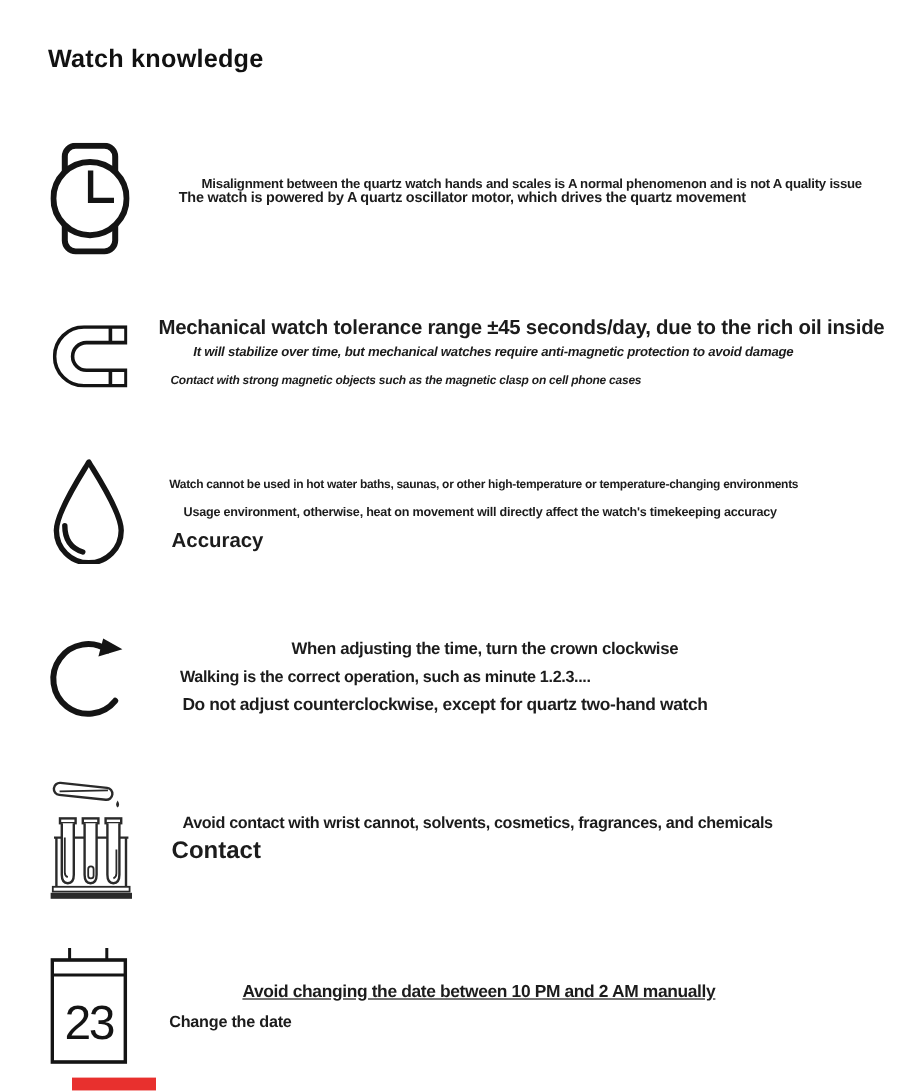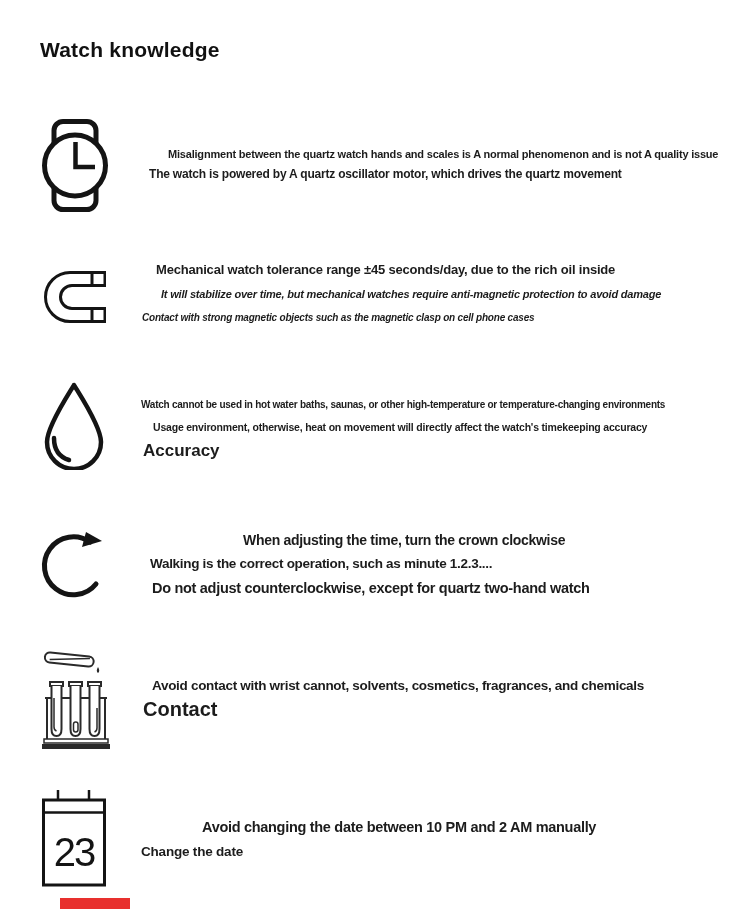--- a/index.html
+++ b/index.html
@@ -7,43 +7,43 @@
     position:relative;width:740px;height:909px;background:#ffffff;overflow:hidden;
     font-family:"Liberation Sans",sans-serif;font-weight:bold;color:#1c1c1c;
   }
   .ln{position:absolute;white-space:nowrap;line-height:1.15;}
   .icon{position:absolute;}
   
   .title{left:40px;top:38px;font-size:21px;color:#111;letter-spacing:0.2px;}
   
   .ic1{left:42px;top:119px;}
   .s1l1{left:168px;top:148px;font-size:11px;letter-spacing:-0.2px;}
-  .s1l2{left:149px;top:168px;font-size:12px;letter-spacing:-0.2px;}
+  .s1l2{left:149px;top:158px;font-size:12px;letter-spacing:-0.2px;}
   
   .ic2{left:44px;top:271px;}
-  .s2l1{left:156px;top:263px;font-size:13px;letter-spacing:-0.2px;}
+  .s2l1{left:132px;top:263px;font-size:17px;letter-spacing:-0.2px;}
   .s2l2{left:161px;top:288px;font-size:11px;letter-spacing:-0.2px;font-style:italic;}
   .s2l3{left:142px;top:312px;font-size:10px;letter-spacing:-0.2px;font-style:italic;}
   
   .ic3{left:42px;top:382px;}
   .s3l1{left:141px;top:399px;font-size:10px;letter-spacing:-0.25px;}
   .s3l2{left:153px;top:421px;font-size:10.5px;letter-spacing:-0.2px;text-align:right;}
   .s3l3{left:143px;top:441px;font-size:17px;}
   
   .ic4{left:38px;top:531px;}
   .s4l1{left:243px;top:532px;font-size:14px;letter-spacing:-0.3px;}
   .s4l2{left:150px;top:556px;font-size:13.5px;letter-spacing:-0.3px;}
   .s4l3{left:152px;top:580px;font-size:14.5px;letter-spacing:-0.3px;}
   
   .ic5{left:42px;top:646px;}
   .s5l1{left:152px;top:678px;font-size:13.5px;letter-spacing:-0.3px;}
   .s5l2{left:143px;top:698px;font-size:20px;}
   
   .ic6{left:42px;top:790px;}
-  .s6l1{left:202px;top:819px;font-size:14.5px;letter-spacing:-0.3px;}
+  .s6l1{left:202px;top:819px;font-size:14.5px;letter-spacing:-0.3px;text-decoration:underline;}
   .s6l2{left:141px;top:844px;font-size:13.5px;letter-spacing:-0.2px;}
   
   .red-banner{position:absolute;left:60px;top:898px;width:70px;height:11px;}
 </style>
 </head>
 <body>
 
 <div class="page">
 
   <div class="ln title">Watch knowledge</div>

